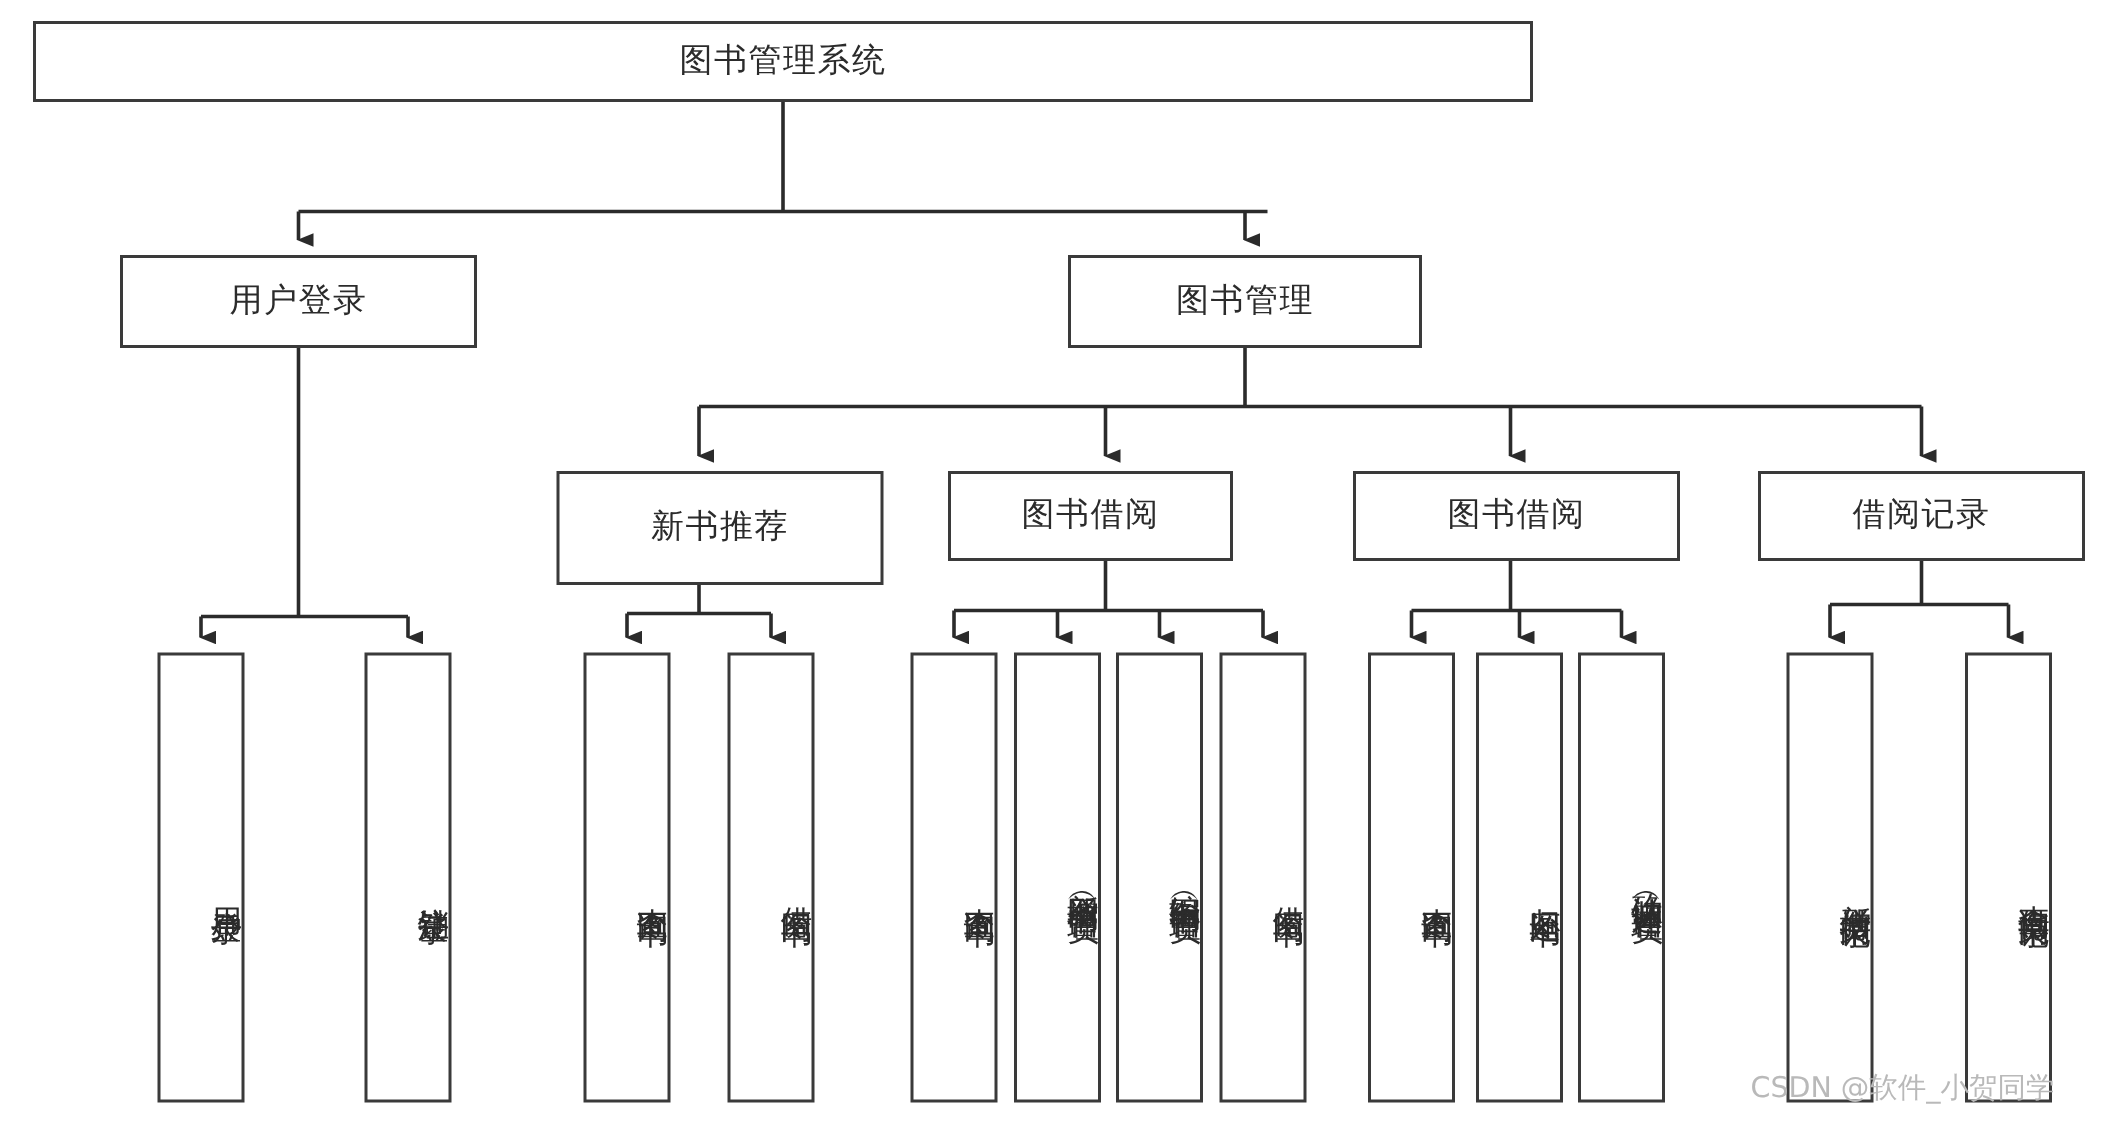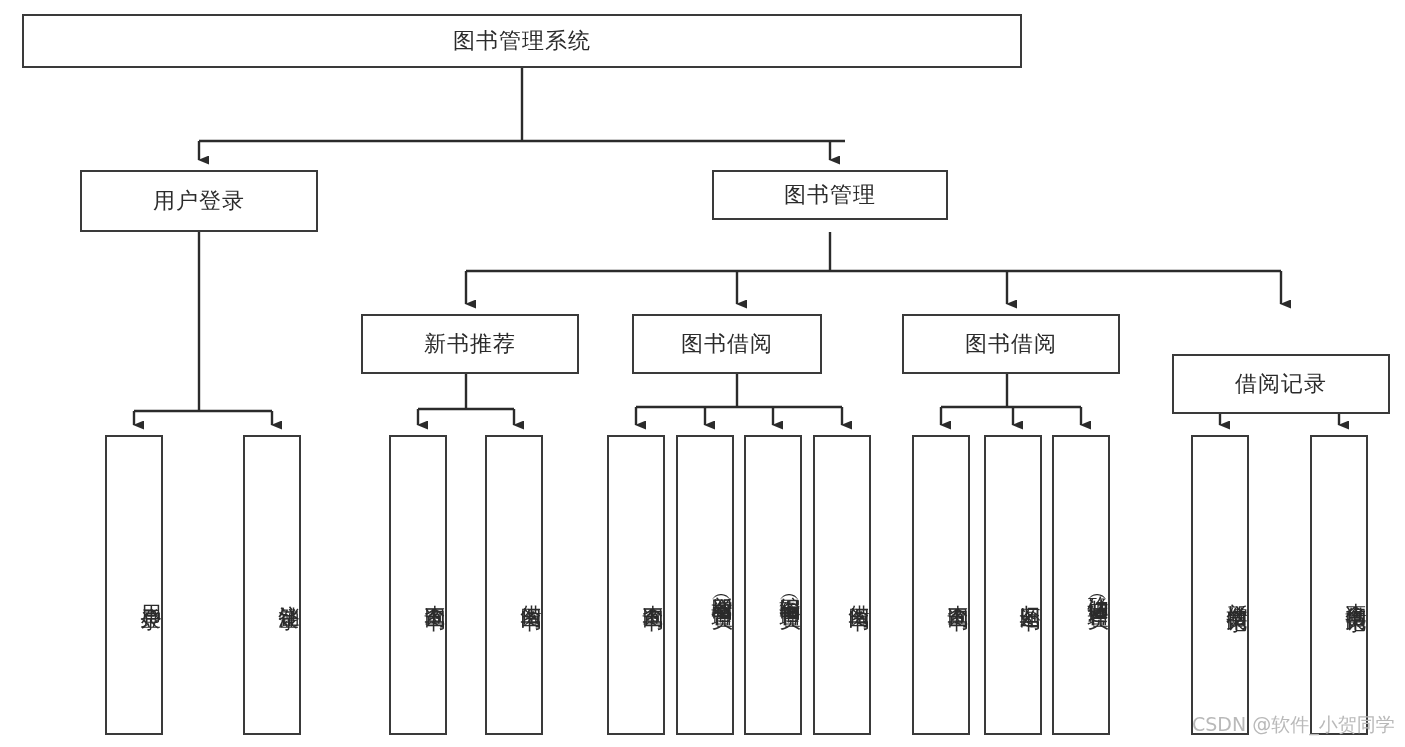--- a/index.html
+++ b/index.html
@@ -51,21 +51,21 @@
     padding-top: 14px;
   }
   .node.leaf .vtext {
     writing-mode: vertical-rl;
     text-orientation: upright;
     white-space: nowrap;
     line-height: 1.0;
   }
   .watermark {
     position: absolute;
-    left: 1192px;
+    left: 1167px;
     top: 712px;
     font-size: 19px;
     color: #b9b9b9;
     white-space: nowrap;
     font-family: "DejaVu Sans", "Liberation Sans", sans-serif;
   }
 </style>
 </head>
 <body>
 
@@ -121,34 +121,34 @@
     </g>
   </svg>
 
   <div class="node h" style="left:22px; top:14px; width:1000px; height:54px;">
     <span>图书管理系统</span>
   </div>
 
   <div class="node h" style="left:80px; top:170px; width:238px; height:62px;">
     <span>用户登录</span>
   </div>
-  <div class="node h" style="left:712px; top:170px; width:236px; height:50px;">
+  <div class="node h" style="left:712px; top:170px; width:236px; height:62px;">
     <span>图书管理</span>
   </div>
 
-  <div class="node h" style="left:361px; top:314px; width:218px; height:60px;">
+  <div class="node h" style="left:371px; top:314px; width:218px; height:76px;">
     <span>新书推荐</span>
   </div>
   <div class="node h" style="left:632px; top:314px; width:190px; height:60px;">
     <span>图书借阅</span>
   </div>
   <div class="node h" style="left:902px; top:314px; width:218px; height:60px;">
     <span>图书借阅</span>
   </div>
-  <div class="node h" style="left:1172px; top:314px; width:218px; height:60px;margin-top:40px;">
+  <div class="node h" style="left:1172px; top:314px; width:218px; height:60px;">
     <span>借阅记录</span>
   </div>
 
   <div class="node leaf" style="left:105px; top:435px; width:58px; height:300px;">
     <span class="vtext">用户登录</span>
   </div>
   <div class="node leaf" style="left:243px; top:435px; width:58px; height:300px;">
     <span class="vtext">注销登录</span>
   </div>
   <div class="node leaf" style="left:389px; top:435px; width:58px; height:300px;">

